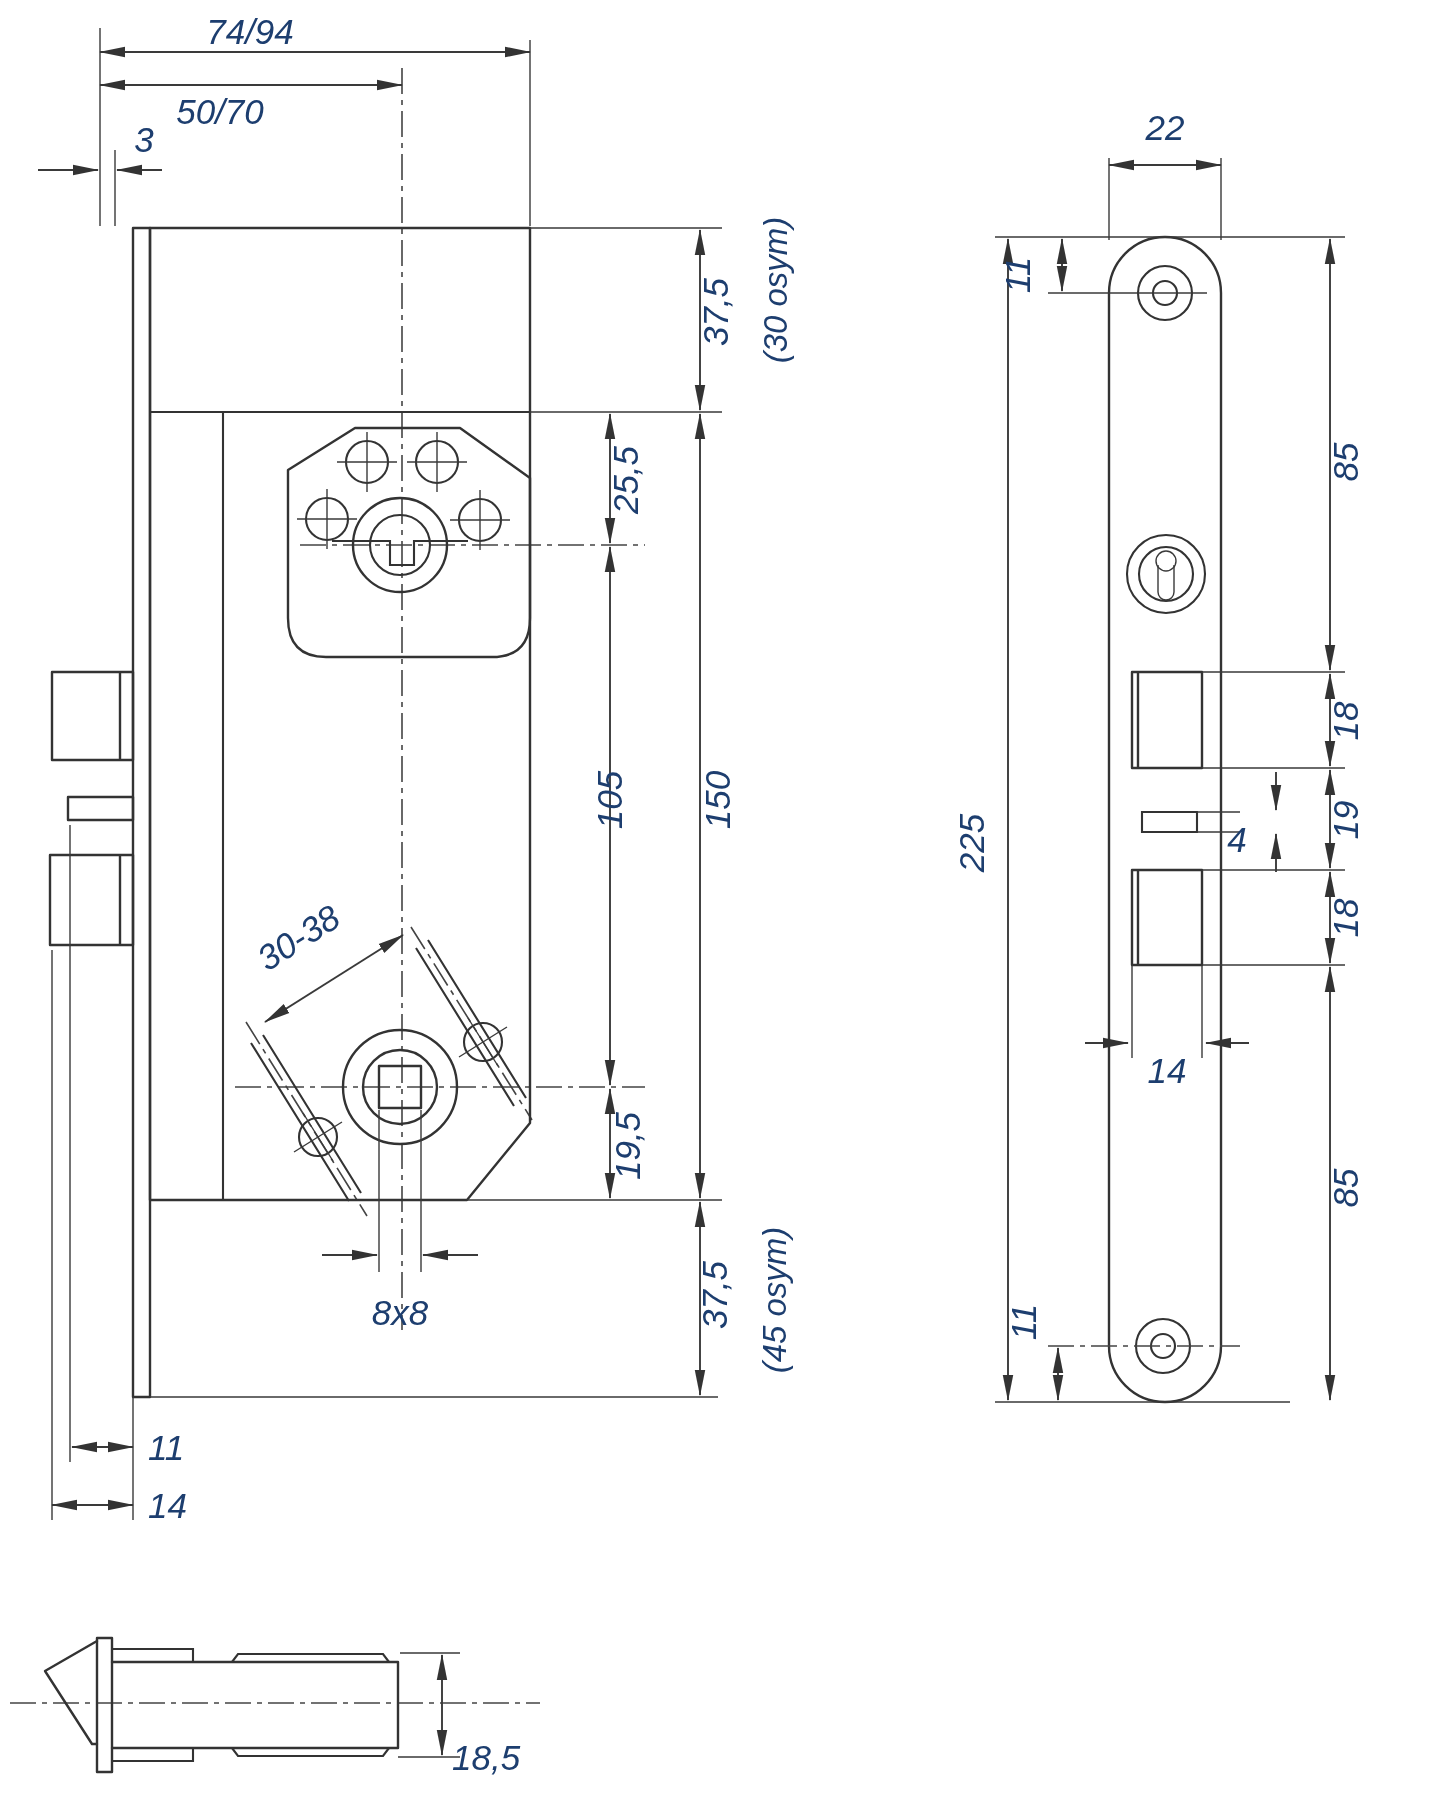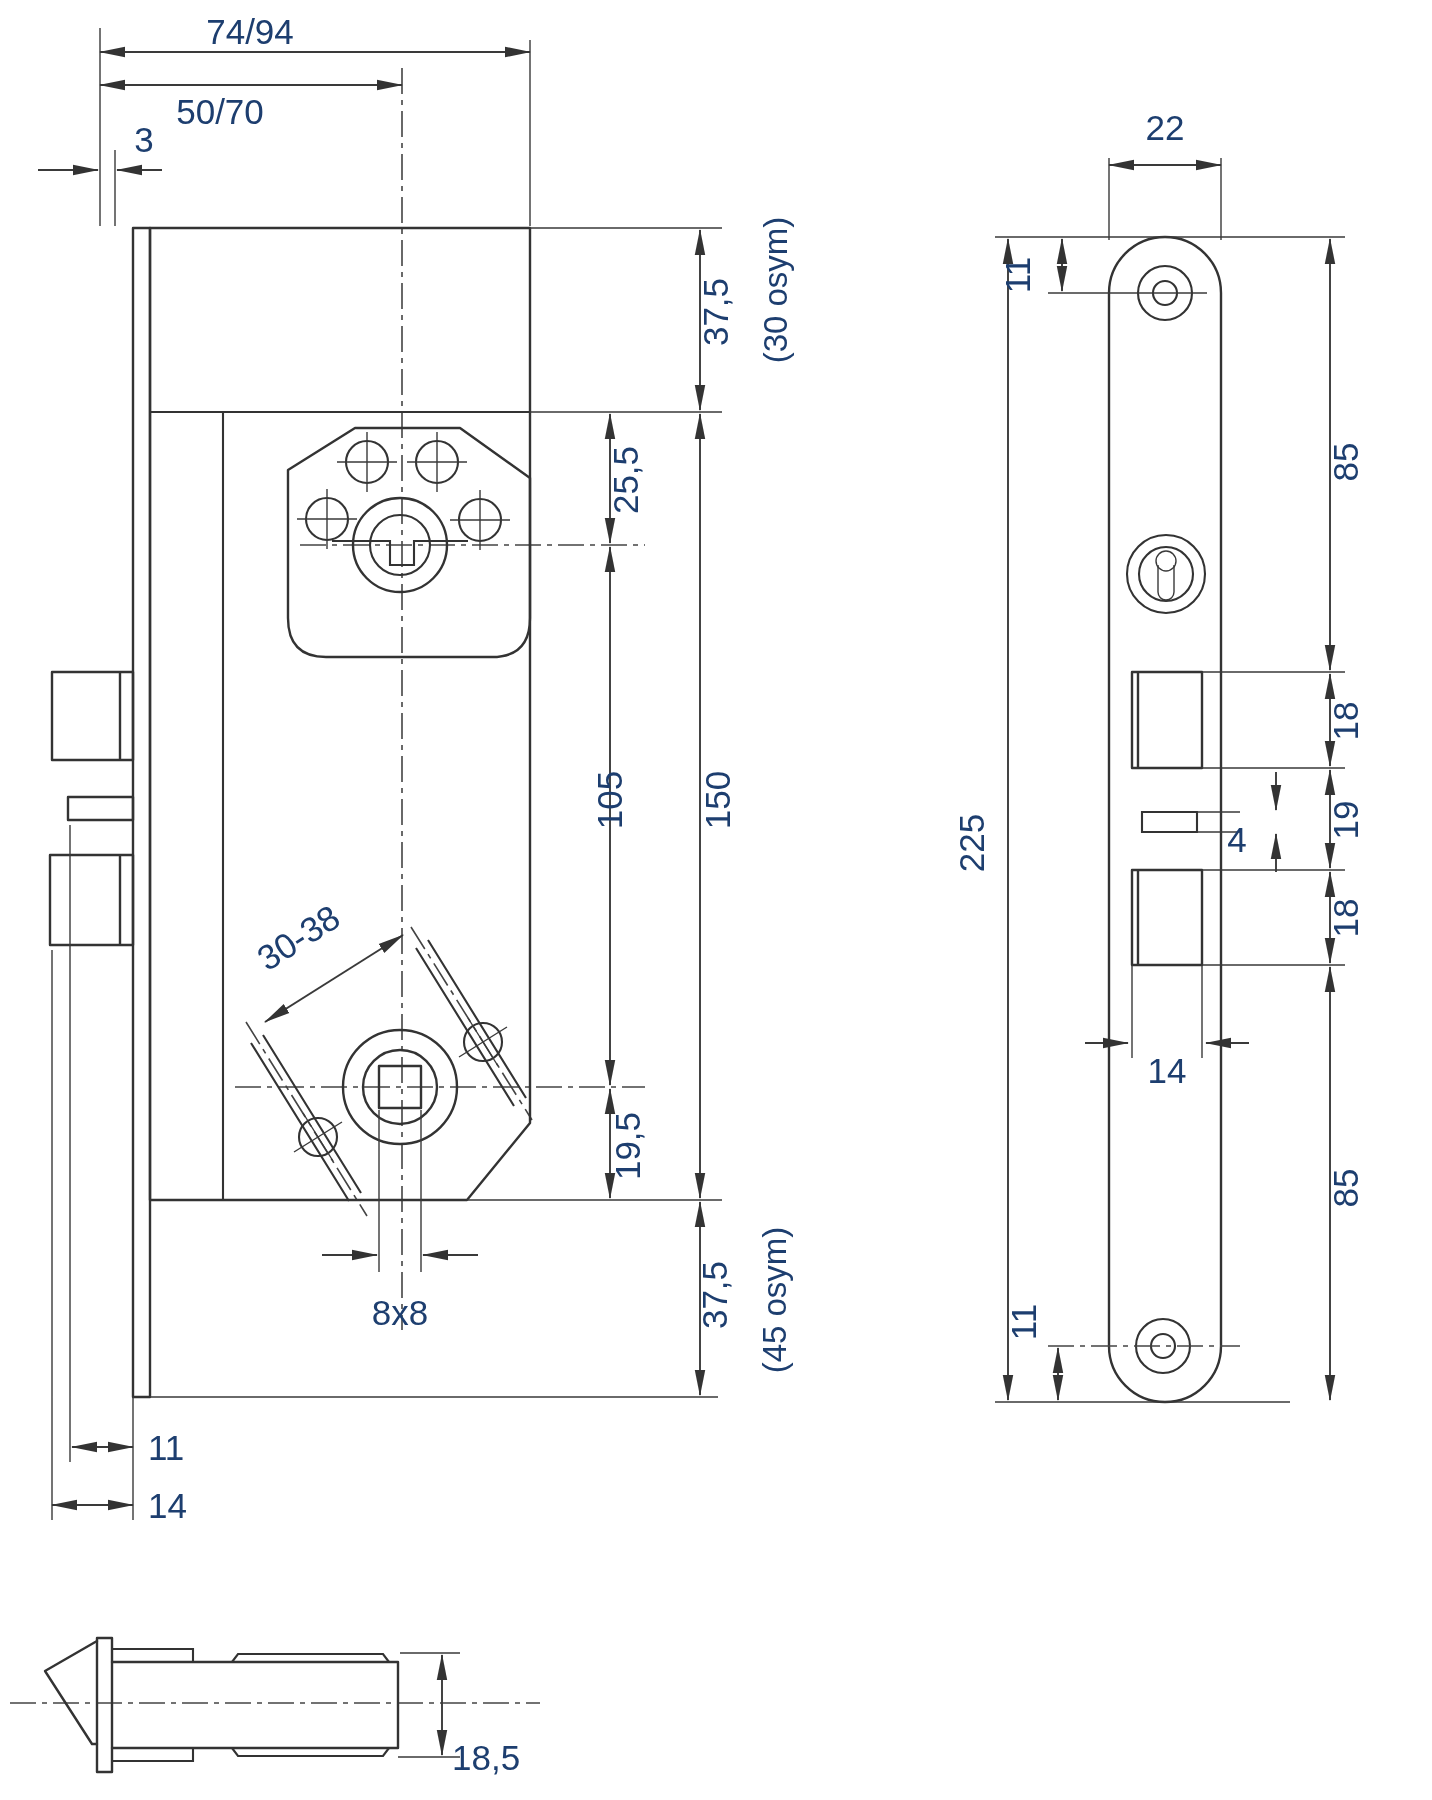--- a/index.html
+++ b/index.html
@@ -1,17 +1,17 @@
 <!DOCTYPE html>
 <html><head>
 <meta charset="utf-8">
 <style>
   html,body{margin:0;padding:0;background:#fff;}
   .sheet{position:relative;width:1432px;height:1800px;background:#fff;overflow:hidden;
-         font-family:"Liberation Sans",sans-serif;}
+         font-family:"Liberation Sans",sans-serif;font-style:italic;}
   svg{position:absolute;left:0;top:0;}
   .ol{fill:none;stroke:#333;stroke-width:2.4;stroke-linejoin:round;stroke-linecap:round;}
   .ol2{fill:none;stroke:#333;stroke-width:2.1;}
   .thin{fill:none;stroke:#3a3a3a;stroke-width:1.4;}
   .dim{fill:none;stroke:#3a3a3a;stroke-width:1.9;}
   .cl{fill:none;stroke:#444;stroke-width:1.6;stroke-dasharray:26 6 5 6;}
   text.dl{font-family:"Liberation Sans",sans-serif;font-size:35px;fill:#1d3e6f;}
   text.dls{font-family:"Liberation Sans",sans-serif;font-size:33px;fill:#1d3e6f;}
 </style>
 </head>

